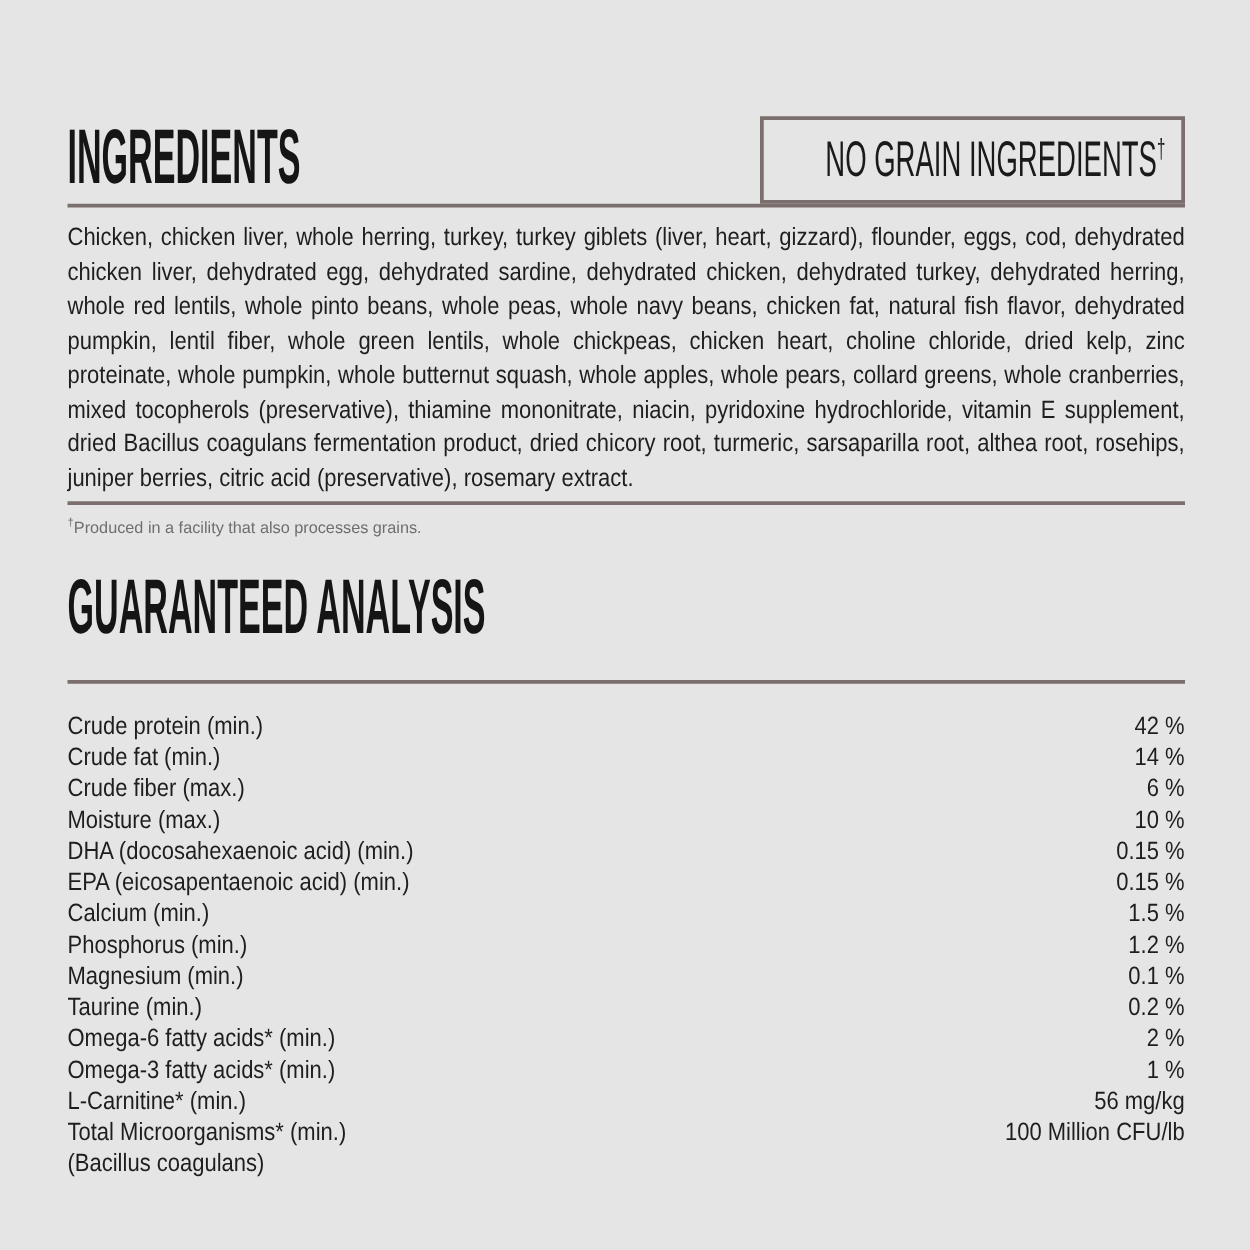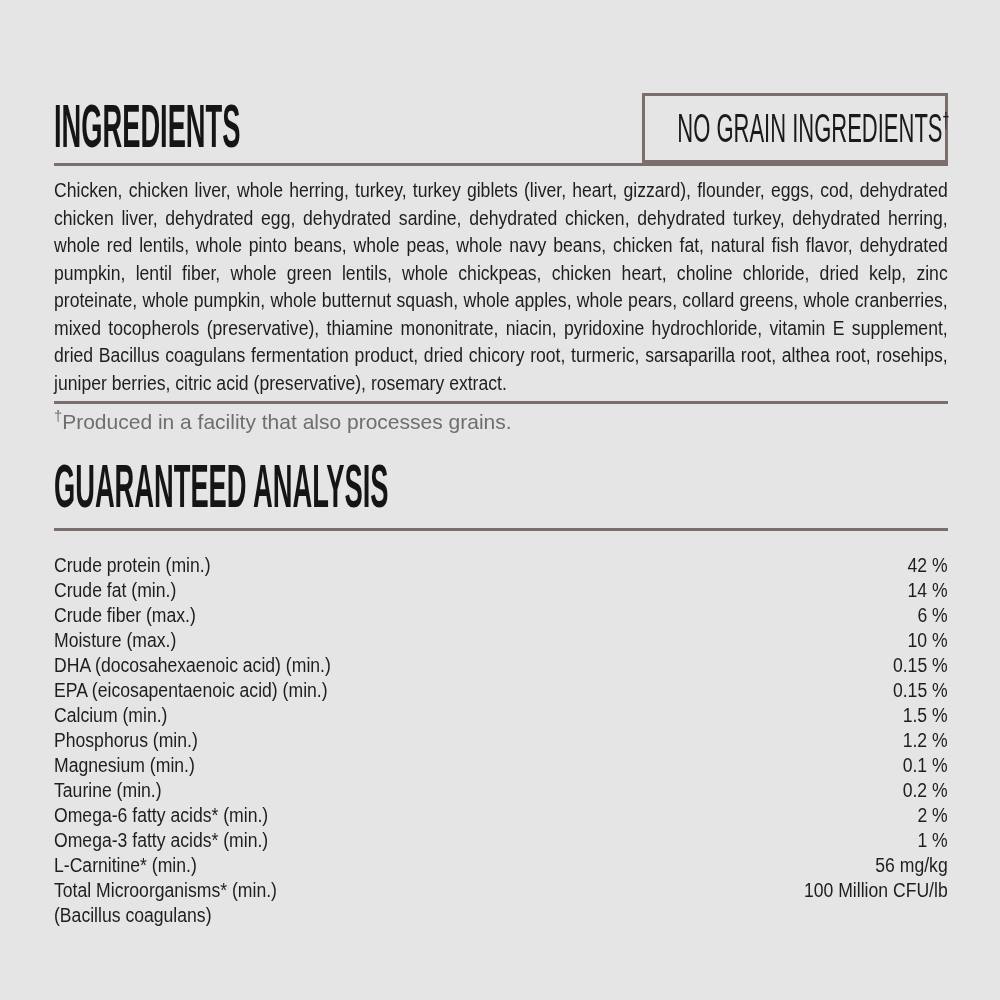--- a/index.html
+++ b/index.html
@@ -20,43 +20,43 @@
 
   
   .section-header{position:relative;height:119px;border-bottom:3px solid var(--rule);margin-top:44px;}
   .section-title{
     position:absolute;left:0;bottom:6px;margin:0;
     font-size:62px;font-weight:bold;line-height:1;color:var(--heading);
     transform:scaleX(0.44);transform-origin:left bottom;white-space:nowrap;
   }
   .badge{
     position:absolute;right:0;bottom:0;box-sizing:border-box;
-    width:306px;height:70px;border:3px solid var(--rule);
+    width:340px;height:70px;border:3px solid var(--rule);
     display:flex;align-items:center;justify-content:center;padding-left:37px;
   }
   .badge-text{
     font-size:40px;line-height:1;color:#1a1a1a;white-space:nowrap;
     transform:scaleX(0.55);transform-origin:center;
   }
   .badge-text sup{font-size:0.55em;vertical-align:super;line-height:0;}
 
   
   .condense{width:113.6%;transform:scaleX(0.88);transform-origin:left top;}
 
   .ingredients-body{
     margin:11px 0 0 0;font-size:20px;line-height:27.5px;
     text-align:justify;color:var(--body);
   }
   .rule{height:3px;background:var(--rule);}
   .rule-after-body{margin-top:4px;}
 
-  .footnote{margin:8px 0 0 0;font-size:21px;line-height:20px;color:var(--footnote);}
+  .footnote{margin:8px 0 0 0;font-size:13px;line-height:20px;color:var(--footnote);}
   .footnote sup{font-size:0.7em;vertical-align:super;line-height:0;}
 
-  .ga-header{position:relative;margin-top:24px;border-bottom:3px solid var(--rule);padding-bottom:12px;}
+  .ga-header{position:relative;margin-top:24px;border-bottom:3px solid var(--rule);padding-bottom:28px;}
   .ga-header .section-title2{
     margin:0;font-size:62px;font-weight:bold;line-height:60px;color:var(--heading);
     transform:scaleX(0.44);transform-origin:left bottom;white-space:nowrap;
   }
 
   .analysis-table{margin-top:22px;font-size:20px;color:var(--body);}
   .analysis-row{display:flex;justify-content:space-between;align-items:baseline;height:25px;line-height:25px;}
   .analysis-label{white-space:nowrap;}
   .analysis-value{white-space:nowrap;text-align:right;}
 </style>

